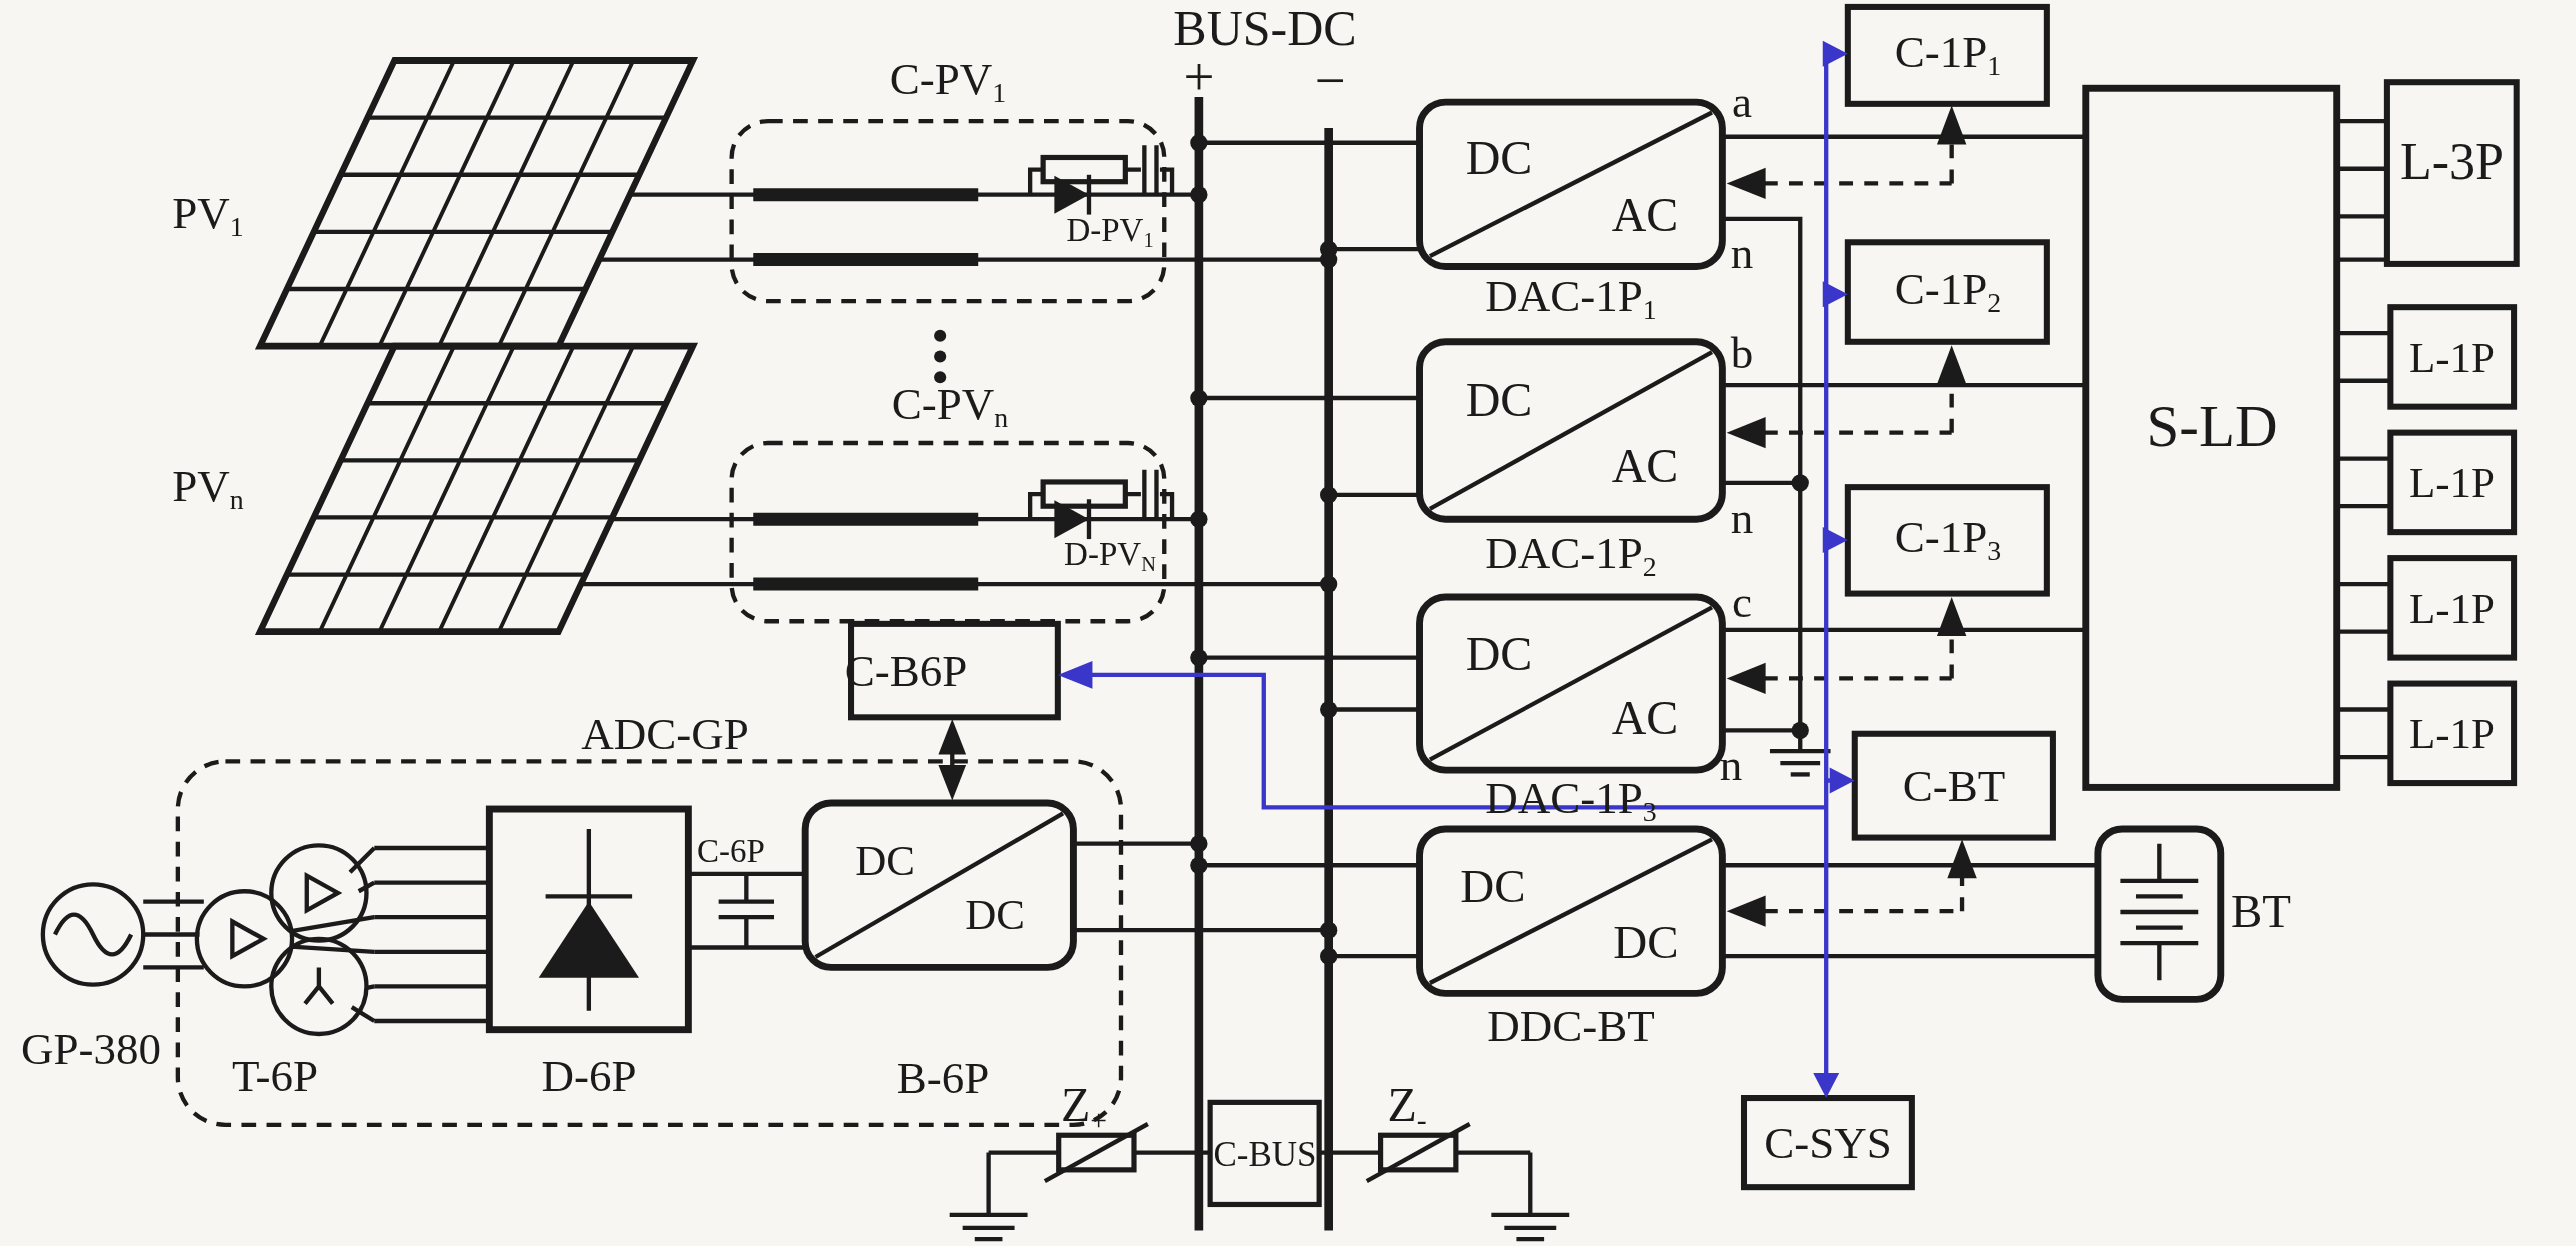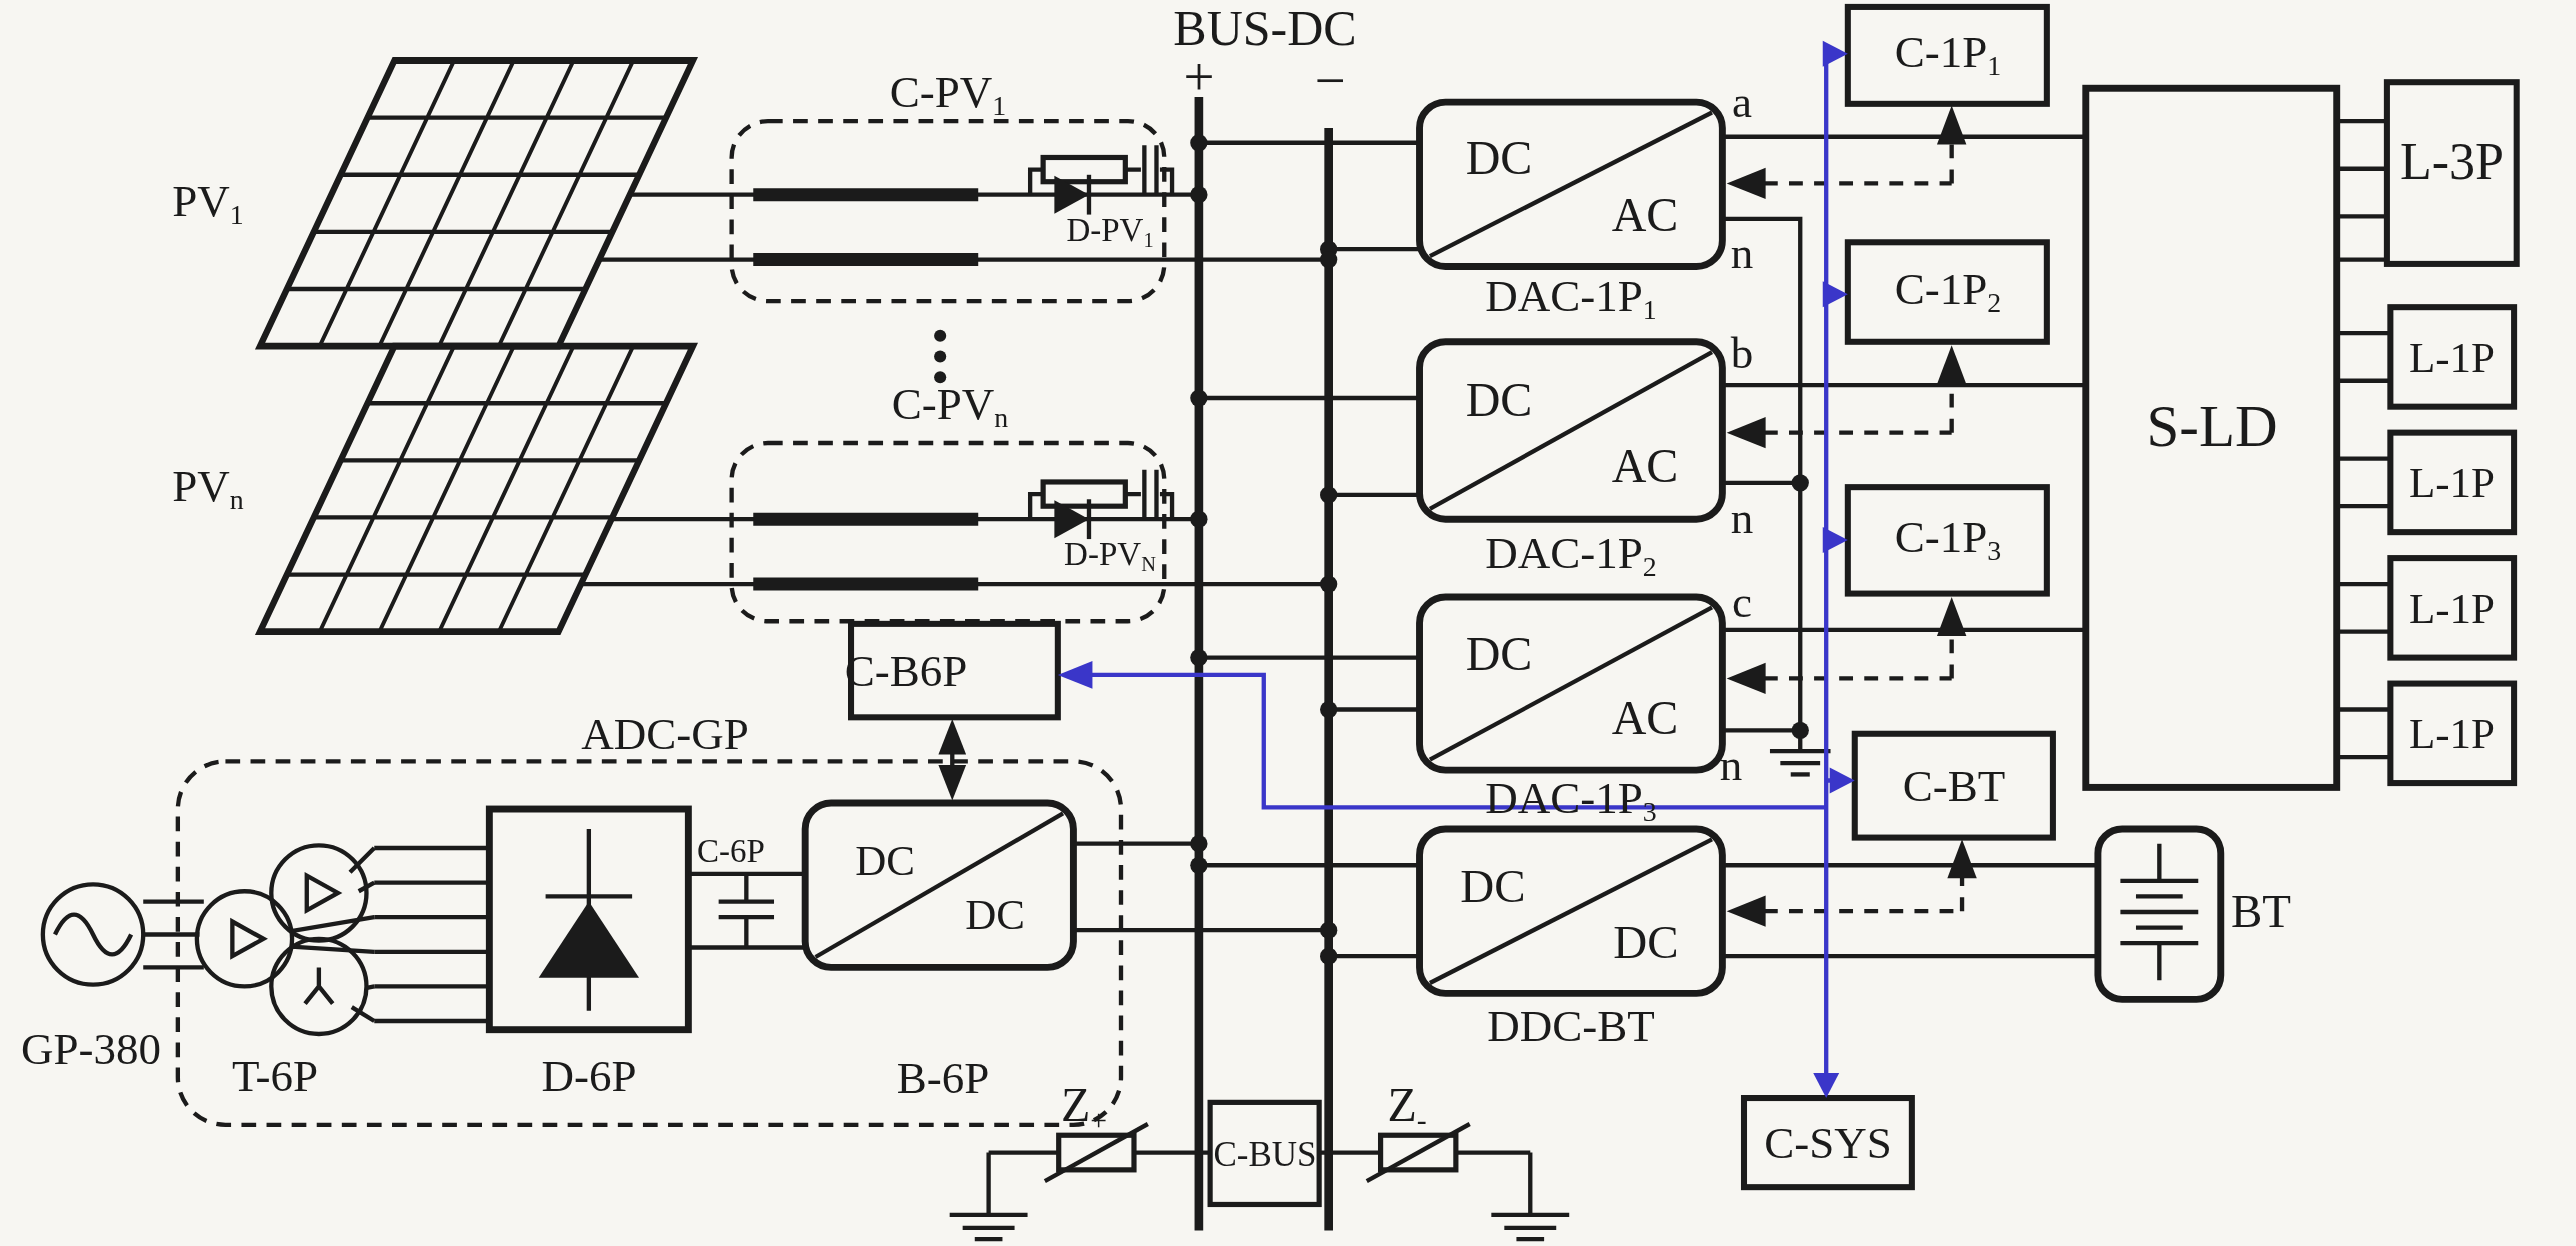--- a/index.html
+++ b/index.html
@@ -237,23 +237,23 @@
     <circle cx="1535" cy="1105" r="10" class="blk"></circle>
     <circle cx="2080" cy="558" r="10" class="blk"></circle>
         <circle cx="2080" cy="844" r="10" class="blk"></circle>
   </g>
 </svg>
 
 <div class="lbl" style="left:1265px;top:28px;font-size:50px;"><span>BUS-DC</span></div>
 <div class="lbl" style="left:1199px;top:76px;font-size:55px;"><span>+</span></div>
 <div class="lbl" style="left:1330px;top:80px;font-size:55px;"><span>−</span></div>
 
-<div class="lbl" style="left:208px;top:204px;text-align:center;"><span>PV</span><span class="sub">1</span></div>
+<div class="lbl" style="left:208px;top:216px;text-align:center;"><span>PV</span><span class="sub">1</span></div>
 <div class="lbl" style="left:208px;top:489px;"><span>PV</span><span class="sub">n</span></div>
-<div class="lbl" style="left:948px;top:95px;"><span>C-PV</span><span class="sub">1</span></div>
+<div class="lbl" style="left:948px;top:82px;"><span>C-PV</span><span class="sub">1</span></div>
 <div class="lbl" style="left:950px;top:407px;"><span>C-PV</span><span class="sub">n</span></div>
 <div class="lbl" style="left:1110px;top:232px;font-size:33px;"><span>D-PV</span><span class="sub">1</span></div>
 <div class="lbl" style="left:1110px;top:556px;font-size:33px;"><span>D-PV</span><span class="sub">N</span></div>
 
 <div class="lbl" style="left:1499px;top:158px;font-size:48px;"><span>DC</span></div>
 <div class="lbl" style="left:1645px;top:215px;font-size:48px;"><span>AC</span></div>
 <div class="lbl" style="left:1571px;top:299px;"><span>DAC-1P</span><span class="sub">1</span></div>
 <div class="lbl" style="left:1499px;top:400px;font-size:48px;"><span>DC</span></div>
 <div class="lbl" style="left:1645px;top:466px;font-size:48px;"><span>AC</span></div>
 <div class="lbl" style="left:1571px;top:556px;text-align:right;"><span>DAC-1P</span><span class="sub">2</span></div>

